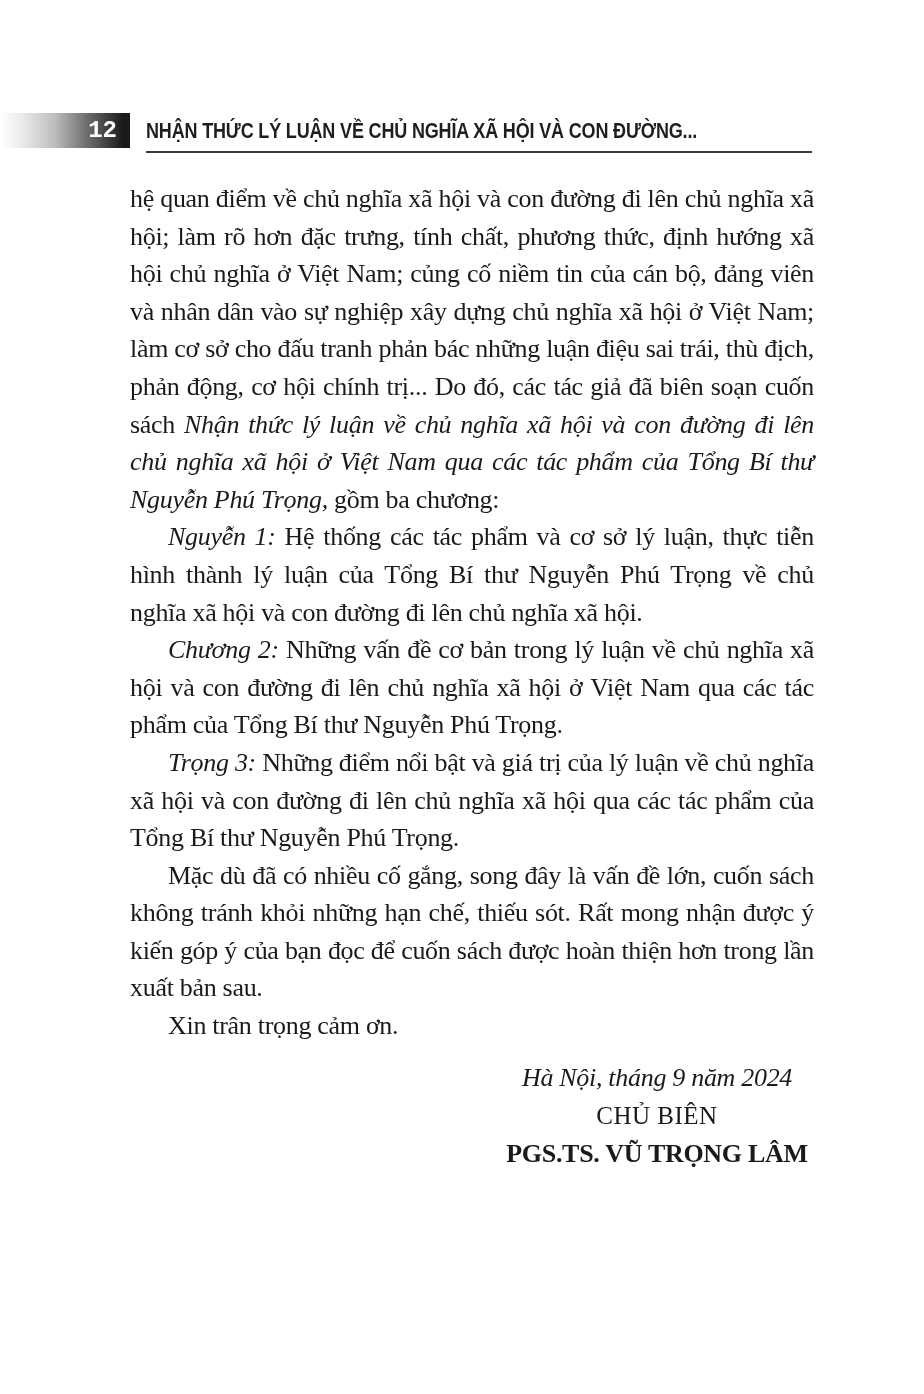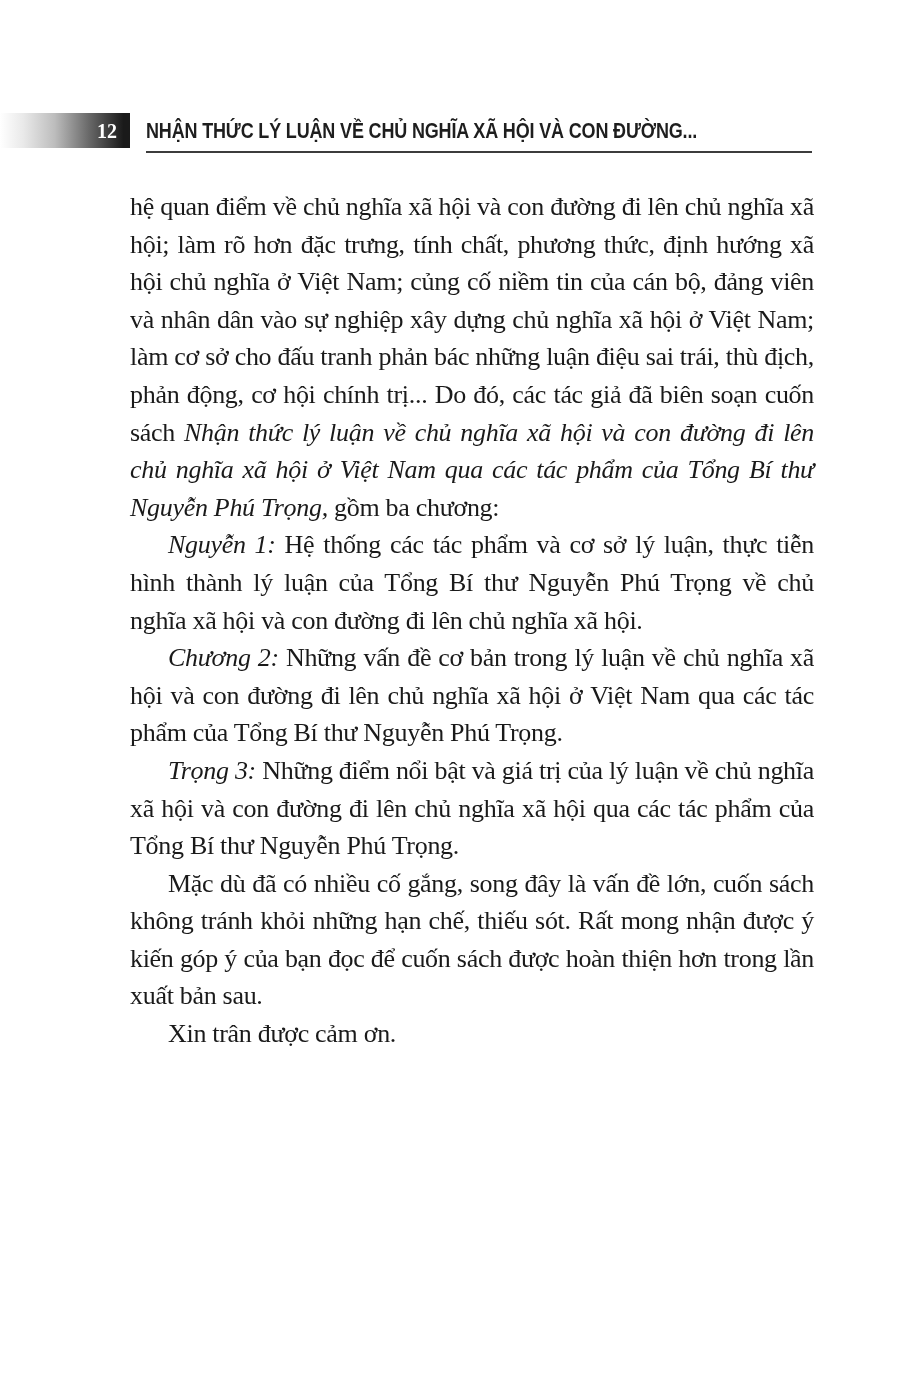--- a/index.html
+++ b/index.html
@@ -24,23 +24,23 @@
     height: 35px;
     background: linear-gradient(90deg, #ffffff 0%, #e9e9e9 18%, #bdbdbd 42%, #6a6a6a 68%, #1a1a1a 95%);
     display: flex;
     align-items: center;
     justify-content: flex-end;
     padding-right: 13px;
     box-sizing: border-box;
   }
   .page-number {
     color: #ffffff;
-    font-family: Liberation Serif, serif;
+    font-family: Liberation Mono, monospace;
     font-weight: bold;
-    font-size: 20px;
+    font-size: 24px;
     line-height: 1;
   }
   .running-title {
     position: absolute;
     left: 146px;
     top: 113px;
     height: 35px;
     line-height: 36px;
     font-family: "Liberation Sans", sans-serif;
     font-weight: bold;
@@ -56,21 +56,21 @@
     left: 146px;
     top: 151px;
     width: 666px;
     height: 2px;
     background: #3c3c3c;
   }
   
   .body-block {
     position: absolute;
     left: 130px;
-    top: 188px;
+    top: 180px;
     width: 684px;
     font-size: 26px;
     line-height: 37.6px;
     color: #1a1a1a;
     text-align: justify;
     letter-spacing: -0.3px;
   }
   .body-block p.para {
     margin: 0;
     text-indent: 38px;
@@ -114,18 +114,23 @@
   <div class="running-title">NHẬN THỨC LÝ LUẬN VỀ CHỦ NGHĨA XÃ HỘI VÀ CON ĐƯỜNG...</div>
   <div class="header-rule"></div>
 
   <div class="body-block">
     <div>
         <p class="para no-indent"><span>hệ quan điểm về chủ nghĩa xã hội và con đường đi lên chủ nghĩa xã hội; làm rõ hơn đặc trưng, tính chất, phương thức, định hướng xã hội chủ nghĩa ở Việt Nam; củng cố niềm tin của cán bộ, đảng viên và nhân dân vào sự nghiệp xây dựng chủ nghĩa xã hội ở Việt Nam; làm cơ sở cho đấu tranh phản bác những luận điệu sai trái, thù địch, phản động, cơ hội chính trị... Do đó, các tác giả đã biên soạn cuốn sách </span><span class="it">Nhận thức lý luận về chủ nghĩa xã hội và con đường đi lên chủ nghĩa xã hội ở Việt Nam qua các tác phẩm của Tổng Bí thư Nguyễn Phú Trọng,</span><span> gồm ba chương:</span></p>
         <p class="para"><span class="it">Nguyễn 1:</span><span> Hệ thống các tác phẩm và cơ sở lý luận, thực tiễn hình thành lý luận của Tổng Bí thư Nguyễn Phú Trọng về chủ nghĩa xã hội và con đường đi lên chủ nghĩa xã hội.</span></p>
         <p class="para"><span class="it">Chương 2:</span><span> Những vấn đề cơ bản trong lý luận về chủ nghĩa xã hội và con đường đi lên chủ nghĩa xã hội ở Việt Nam qua các tác phẩm của Tổng Bí thư Nguyễn Phú Trọng.</span></p>
         <p class="para"><span class="it">Trọng 3:</span><span> Những điểm nổi bật và giá trị của lý luận về chủ nghĩa xã hội và con đường đi lên chủ nghĩa xã hội qua các tác phẩm của Tổng Bí thư Nguyễn Phú Trọng.</span></p>
         <p class="para"><span>Mặc dù đã có nhiều cố gắng, song đây là vấn đề lớn, cuốn sách không tránh khỏi những hạn chế, thiếu sót. Rất mong nhận được ý kiến góp ý của bạn đọc để cuốn sách được hoàn thiện hơn trong lần xuất bản sau.</span></p>
-        <p class="para"><span>Xin trân được cảm ơn.</span></p>
+        <p class="para"><span>Xin trân trọng cảm ơn.</span></p>
       </div>
 
+    <div class="signature">
+      <div class="sig-line sig-place">Hà Nội, tháng 9 năm 2024</div>
+      <div class="sig-line sig-role">CHỦ BIÊN</div>
+      <div class="sig-line sig-name">PGS.TS. VŨ TRỌNG LÂM</div>
+    </div>
   </div>
 
 </div>
 
 </body></html>

